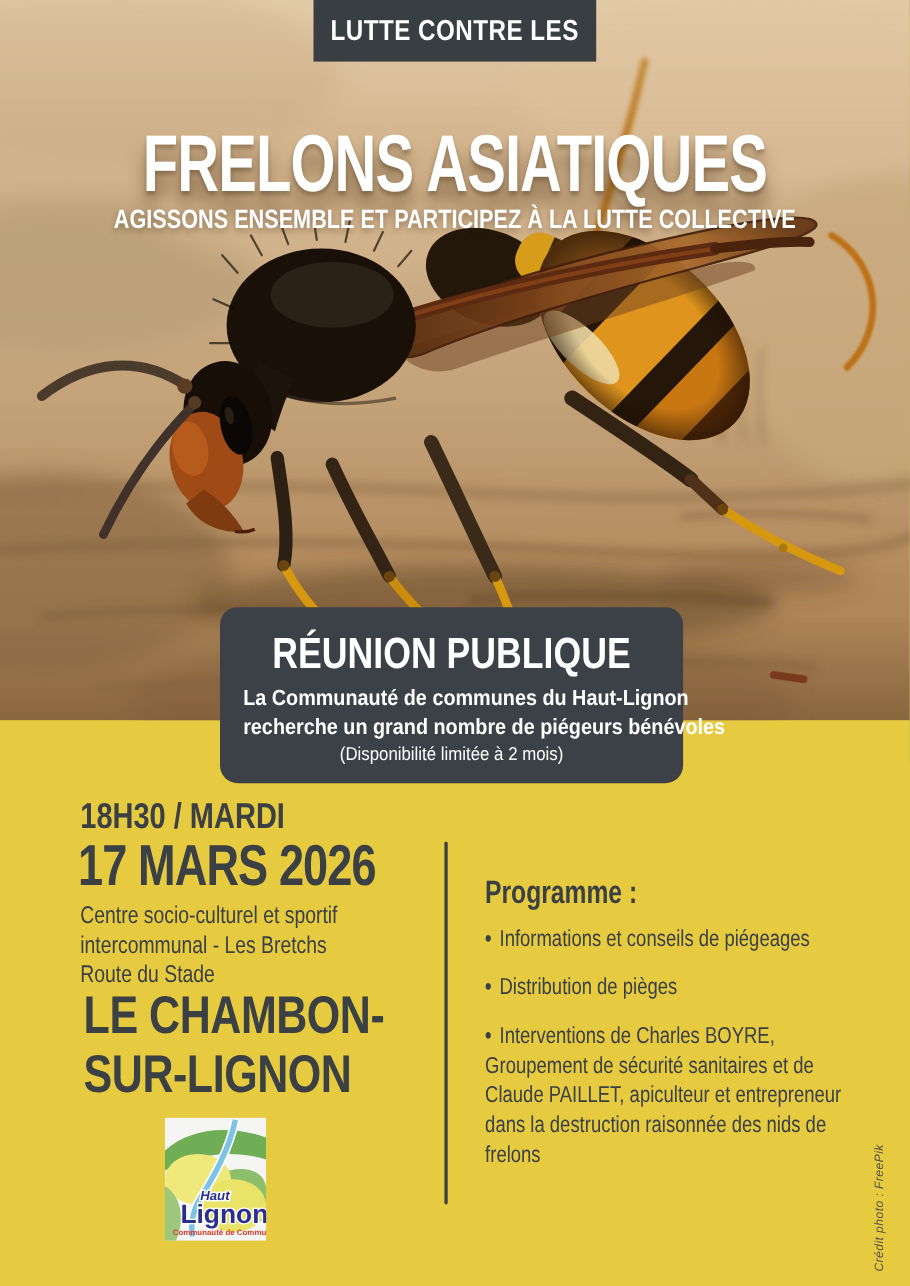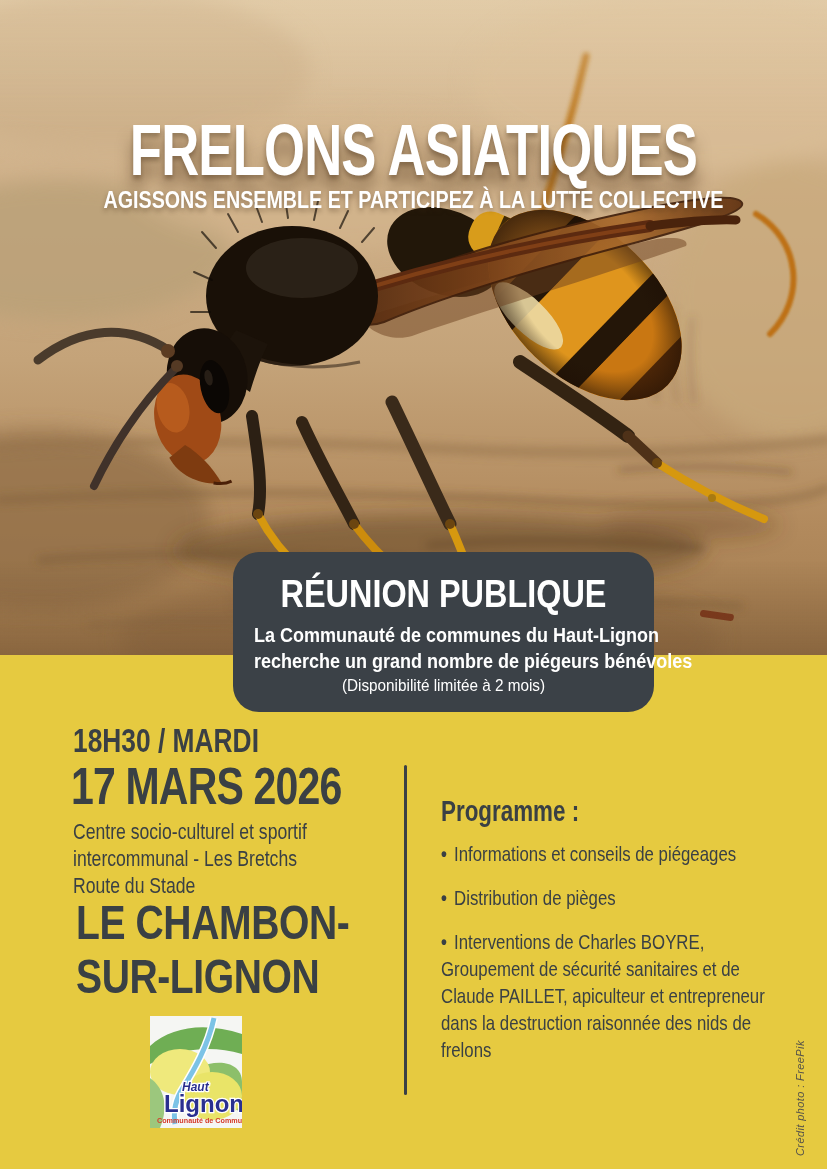--- a/index.html
+++ b/index.html
@@ -26,21 +26,21 @@
   }
   .subtitle{
     position:absolute;left:0;width:827px;top:186px;text-align:center;color:#fff;
     font-size:24px;font-weight:700;white-space:nowrap;z-index:3;
     transform:scale(.82,1);transform-origin:center top;
     text-shadow:0 3px 6px rgba(60,40,20,.4);
   }
 
   .announce{
     position:absolute;left:200px;top:552px;width:421px;height:160px;background:#3b4147;
-    border-radius:26px;color:#fff;text-align:center;z-index:3;box-sizing:border-box;padding-top:19px;margin-left:33px;
+    border-radius:16px;color:#fff;text-align:center;z-index:3;box-sizing:border-box;padding-top:19px;
   }
   .announce h2{
     margin:0 0 9px 0;font-size:36px;font-weight:700;letter-spacing:0;white-space:nowrap;
     transform:scale(.9,1.1);transform-origin:center top;
   }
   .announce .a-line{
     font-size:20px;line-height:26px;font-weight:700;white-space:nowrap;
     transform:scale(.9,1);transform-origin:center top;
   }
   .announce .a-note{
@@ -229,20 +229,23 @@
     <circle cx="450" cy="524" r="5" fill="#6b4510"></circle>
 
     <path d="M756,214 C800,240 806,298 770,334" stroke="#bd7114" stroke-width="6" fill="none" stroke-linecap="round" filter="url(#f1)"></path>
 
     <rect y="560" width="827" height="95" fill="url(#fgG)"></rect>
     <rect width="827" height="130" fill="url(#topG)" opacity=".5"></rect>
   </svg>
 
   <div class="yellow-section"></div>
 
+  <div class="badge">
+    <span>LUTTE CONTRE LES</span>
+  </div>
   <h1 class="title">FRELONS ASIATIQUES</h1>
   <div class="subtitle">AGISSONS ENSEMBLE ET PARTICIPEZ À LA LUTTE COLLECTIVE</div>
 
   <div class="announce">
     <h2>RÉUNION PUBLIQUE</h2>
     <div class="a-line">La Communauté de communes du Haut-Lignon</div>
     <div class="a-line">recherche un grand nombre de piégeurs bénévoles</div>
     <div class="a-note">(Disponibilité limitée à 2 mois)</div>
   </div>
 

